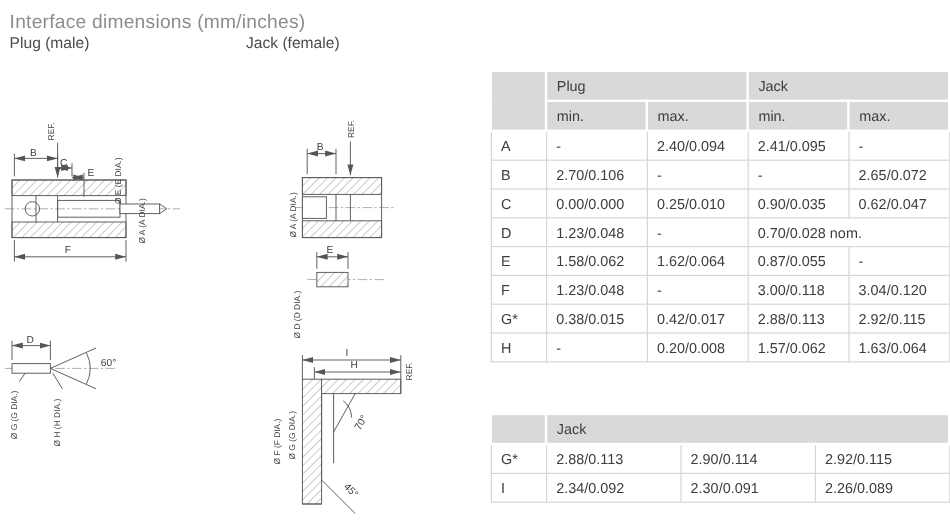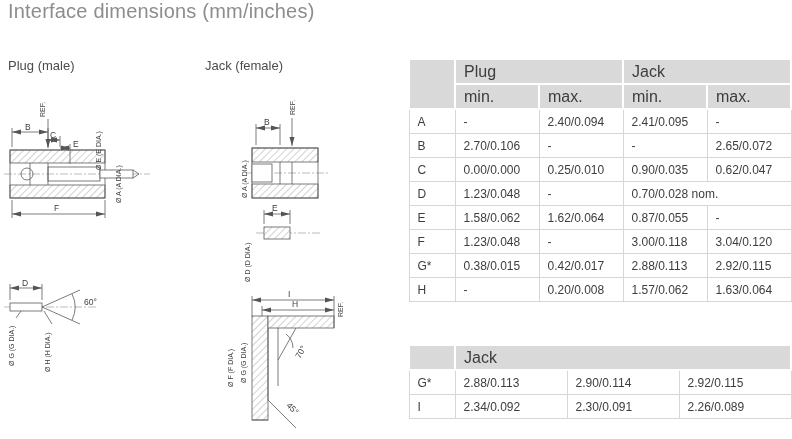--- a/index.html
+++ b/index.html
@@ -5,43 +5,43 @@
   * { box-sizing: border-box; margin: 0; padding: 0; }
   html, body { width: 792px; height: 439px; }
   body {
     background: #ffffff;
     font-family: "Liberation Sans", sans-serif;
     color: #3d3d3d;
     position: relative;
     overflow: hidden;
   }
   .title {
-    position: absolute; left: 8px; top: 0;
-    font-size: 20px; font-weight: 400; color: #8d8d8d;
+    position: absolute; left: 8px; top: 10px;
+    font-size: 16px; font-weight: 400; color: #8d8d8d;
     letter-spacing: 0.2px;
   }
   .part-label {
-    position: absolute; top: 58px;
+    position: absolute; top: 28px;
     font-size: 13px; color: #4c4c4c;
   }
   .part-label.plug { left: 8px; }
   .part-label.jack { left: 205px; }
   svg.drawing { position: absolute; left: 0; top: 60px; }
   svg text { font-family: "Liberation Sans", sans-serif; }
 
   table {
     position: absolute; border-collapse: collapse; table-layout: fixed;
     font-size: 12px; color: #3d3d3d;
   }
   .t1 { left: 408px; top: 58px; width: 382px; }
   .t2 { left: 408px; top: 344px; width: 382px; }
   th {
     background: #d9d9d9; font-weight: 400; text-align: left;
     padding: 5px 8px 4px; border: 2px solid #ffffff; line-height: 14px;
-    font-size: 16px;
+    font-size: 12px;
   }
   td {
     background: #ffffff; border: 1px solid #d6d6d6;
     padding: 5px 8px 4px; line-height: 14px;
   }
   .footnote {
     position: absolute; left: 410px; top: 444px;
     font-size: 10px; color: #4c4c4c;
   }
 </style>

